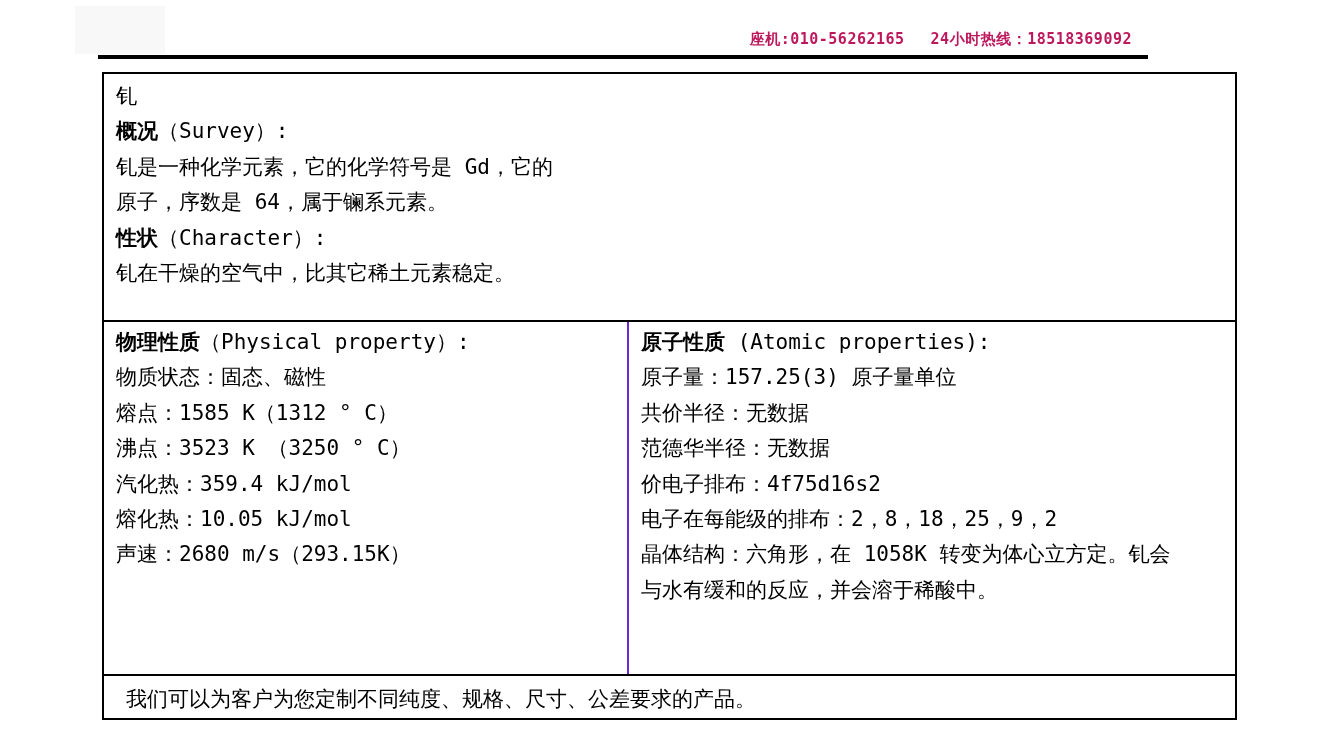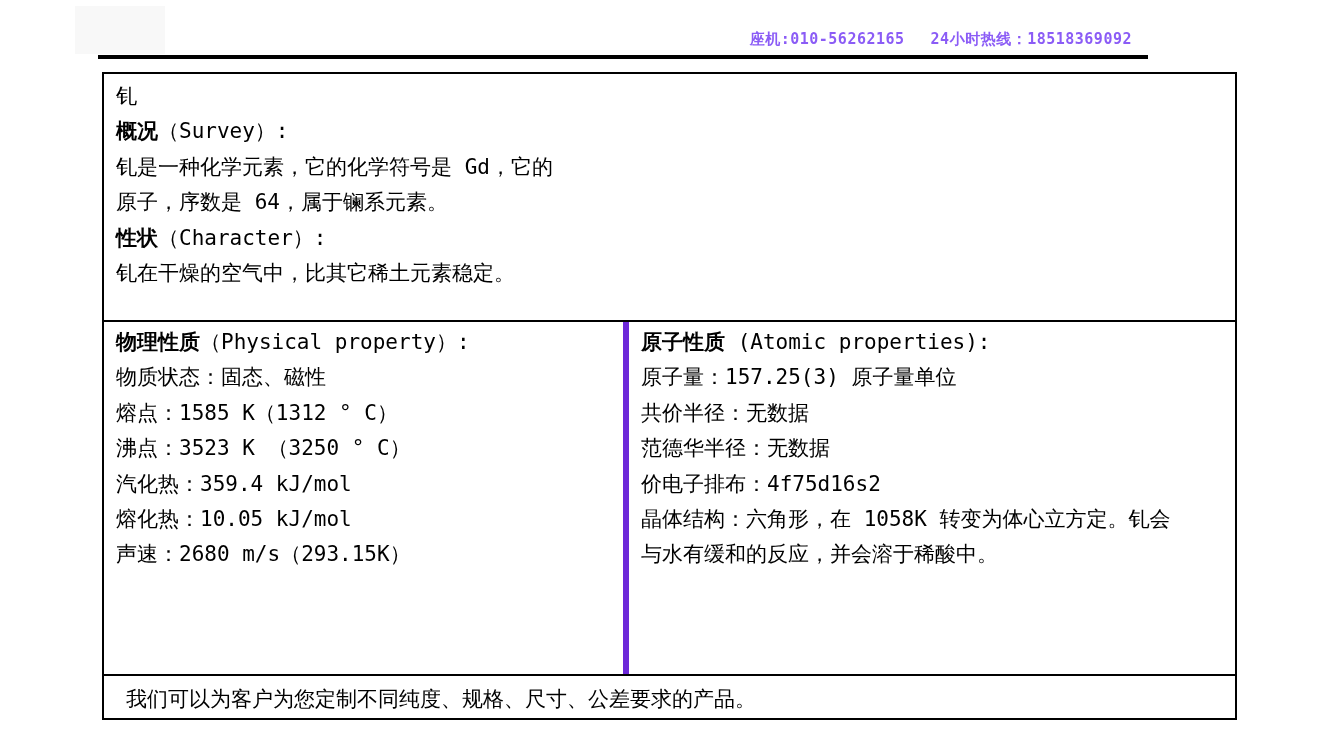--- a/index.html
+++ b/index.html
@@ -28,21 +28,21 @@
 
   
   .header-contacts {
     position: absolute;
     left: 560px;
     top: 30px;
     width: 572px;
     text-align: right;
     font-size: 15px;
     font-weight: bold;
-    color: #8b5cf6;
+    color: #be185d;
     letter-spacing: 0.5px;
     white-space: nowrap;
   }
   .header-contacts .sep {
     display: inline-block;
     width: 26px;
   }
 
   
   .header-rule {
@@ -78,21 +78,21 @@
     height: 352px;
     border-bottom: 2px solid #000000;
   }
   .col {
     padding: 3px 12px 0 12px;
     box-sizing: border-box;
     overflow: hidden;
   }
   .col-physical {
     width: 525px;
-    border-right: 6px solid #6d28d9;
+    border-right: 2px solid #6d28d9;
   }
   .col-atomic {
     flex: 1;
     border-radius: 25px;
   }
   .row-footer {
     height: 47px;
     padding: 6px 12px 0 22px;
     box-sizing: border-box;
     overflow: hidden;
@@ -138,20 +138,21 @@
           <div class="line">声速：2680 m/s（293.15K）</div>
         </div>
     </div>
     <div class="col col-atomic">
       <div class="section-title"><span class="zh">原子性质</span><span> (Atomic properties):</span></div>
       <div>
           <div class="line">原子量：157.25(3) 原子量单位</div>
           <div class="line">共价半径：无数据</div>
           <div class="line">范德华半径：无数据</div>
           <div class="line">价电子排布：4f75d16s2</div>
+          <div class="line">电子在每能级的排布：2，8，18，25，9，2</div>
           <div class="line">晶体结构：六角形，在 1058K 转变为体心立方定。钆会</div>
           <div class="line">与水有缓和的反应，并会溶于稀酸中。</div>
         </div>
     </div>
   </div>
 
   <div class="row-footer">
     <div class="line">我们可以为客户为您定制不同纯度、规格、尺寸、公差要求的产品。</div>
   </div>
 

